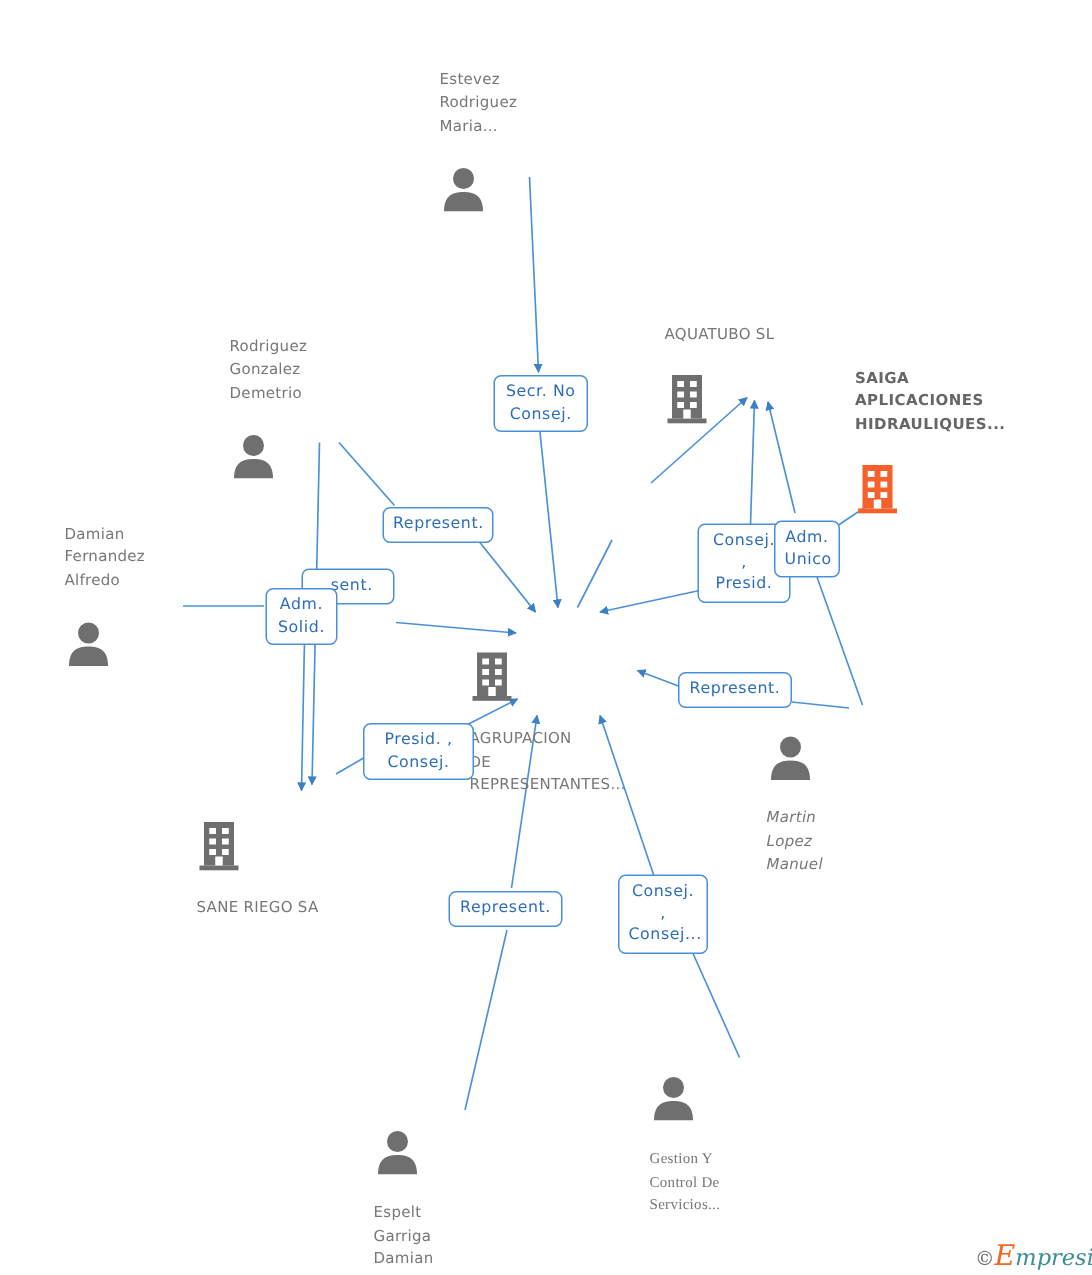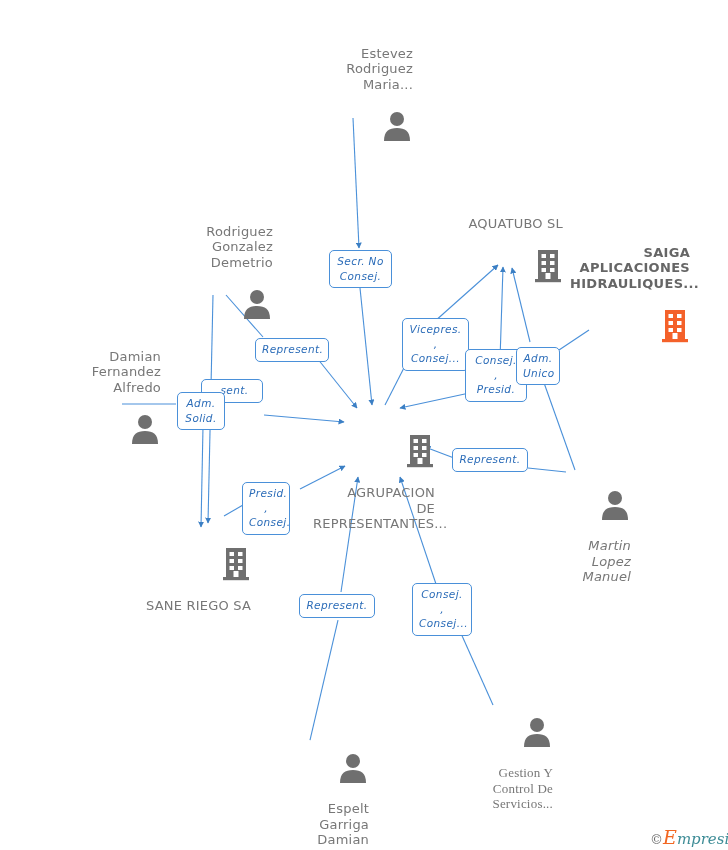--- a/index.html
+++ b/index.html
@@ -19,23 +19,23 @@
   }
   #edges {
     position: absolute;
     left: 0;
     top: 0;
     width: 728px;
     height: 850px;
   }
   .node {
     position: absolute;
-    text-align: right;
+    text-align: left;
     color: #777777;
-    font-size: 13px;
+    font-size: 10px;
     line-height: 15.5px;
     letter-spacing: 0.2px;
     white-space: pre-line;
   }
   .node .icon-wrap {
     display: block;
     line-height: 0;
   }
   .node .label {
     display: block;
@@ -55,21 +55,20 @@
     border-radius: 5px;
     background: #ffffff;
     color: #2b6cb8;
     font-size: 10.5px;
     line-height: 14.5px;
     letter-spacing: 0.4px;
     padding: 3px 6px 4px 6px;
     text-align: center;
     white-space: pre-line;
     box-sizing: border-box;
-    font-style: italic;
   }
   .watermark {
     position: absolute;
     font-size: 15px;
     color: #3d8c96;
     font-family: "DejaVu Serif", serif;
   }
   .watermark .c {
     color: #6d6d6d;
     font-size: 13px;
@@ -279,37 +278,35 @@
     <span class="label label-below">Gestion Y
 Control De
 Servicios...</span>
   </div>
 
   <div class="edge-label" style="left:329px; top:250px; width:63px;">Secr. No
 Consej.</div>
 
   <div class="edge-label" style="left:255px; top:338px; width:74px;">Represent.</div>
 
-  <div class="edge-label" style="left:402px; top:318px; width:67px;">Vicepres.
-, Consej...</div>
 
   <div class="edge-label" style="left:465px; top:349px; width:62px;">Consej. ,
 Presid.</div>
 
   <div class="edge-label" style="left:201px; top:379px; width:62px; padding-right:1px;">sent.</div>
 
   <div class="edge-label" style="left:516px; top:347px; width:44px;">Adm.
 Unico</div>
 
   <div class="edge-label" style="left:177px; top:392px; width:48px;">Adm.
 Solid.</div>
 
   <div class="edge-label" style="left:452px; top:448px; width:76px;">Represent.</div>
 
-  <div class="edge-label" style="left:242px; top:482px; width:48px;">Presid. ,
+  <div class="edge-label" style="left:242px; top:482px; width:74px;">Presid. ,
 Consej.</div>
 
   <div class="edge-label" style="left:299px; top:594px; width:76px;">Represent.</div>
 
   <div class="edge-label" style="left:412px; top:583px; width:60px;">Consej. ,
 Consej...</div>
 
   <div class="watermark" style="left:650px; top:826px;">
     <span class="c">©</span><span class="e">E</span><span class="rest">mpresia</span>
   </div>

